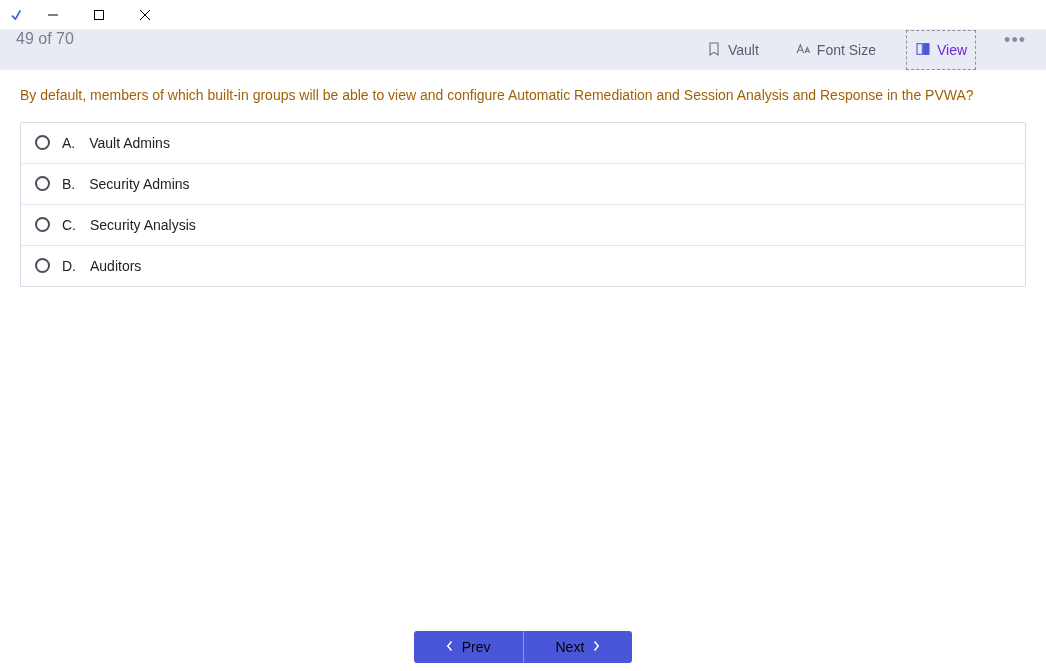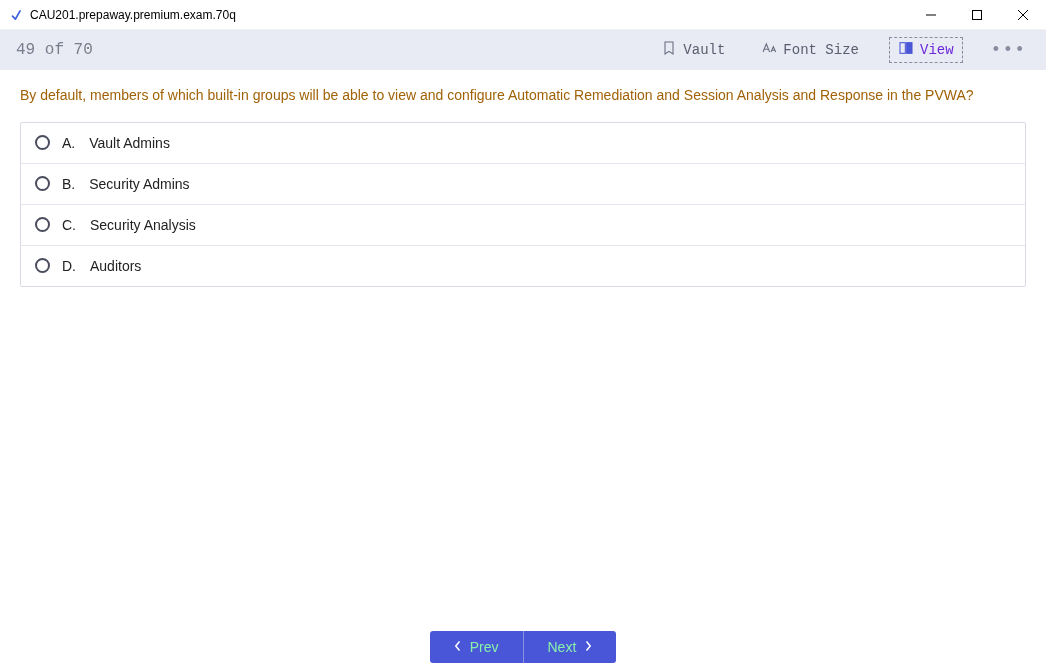--- a/index.html
+++ b/index.html
@@ -37,24 +37,22 @@
       width: 46px; height: 30px;
       display: flex; align-items: center; justify-content: center;
       cursor: pointer;
     }
     .win-btn svg { width: 10px; height: 10px; stroke: #000; stroke-width: 1; fill: none; }
     
     .toolbar {
       height: 40px;
       background: #e8eaf4;
       display: flex;
-      align-items: center;
-      padding: 10px 16px;
+      padding: 0 16px;
       gap: 24px;
-      font-family: Liberation Mono, monospace;
     }
     .counter {
       font-size: 16px;
       color: #7a7d8c;
       flex: 1;
     }
     .tool-item {
       display: flex;
       align-items: center;
       gap: 6px;
@@ -117,42 +115,41 @@
       align-items: center;
       justify-content: center;
     }
     .nav-group {
       display: flex;
       border-radius: 3px;
       overflow: hidden;
     }
     .nav-btn {
       background: #4a56d8;
-      color: #86efac;
-      font-size: 14px;
-      padding: 8px 24px;
+      color: #000000;
+      font-size: 14px;
+      padding: 8px 32px;
       display: flex;
       align-items: center;
       gap: 8px;
       cursor: pointer;
       border: none;
     }
     .nav-btn.prev { border-right: 1px solid rgba(255,255,255,0.35); }
     .nav-btn svg { width: 8px; height: 12px; stroke: #fff; stroke-width: 2; fill: none; }
   </style>
 </head>
 <body>
 
 <div class="titlebar">
   <span class="app-icon">
     <svg viewBox="0 0 24 24">
         <path d="M6 14 L11 19 L19 5" stroke="#3b5fe0" stroke-width="3" fill="none" stroke-linecap="round" stroke-linejoin="round"></path>
       </svg>
   </span>
-  <span class="title-text">CAU201.prepaway.premium.exam.70q</span>
   <div class="win-controls">
     <div class="win-btn">
       <svg viewBox="0 0 10 10">
           <line x1="0" y1="5" x2="10" y2="5"></line>
         </svg>
     </div>
     <div class="win-btn">
       <svg viewBox="0 0 10 10">
           <rect x="0.5" y="0.5" width="9" height="9"></rect>
         </svg>

